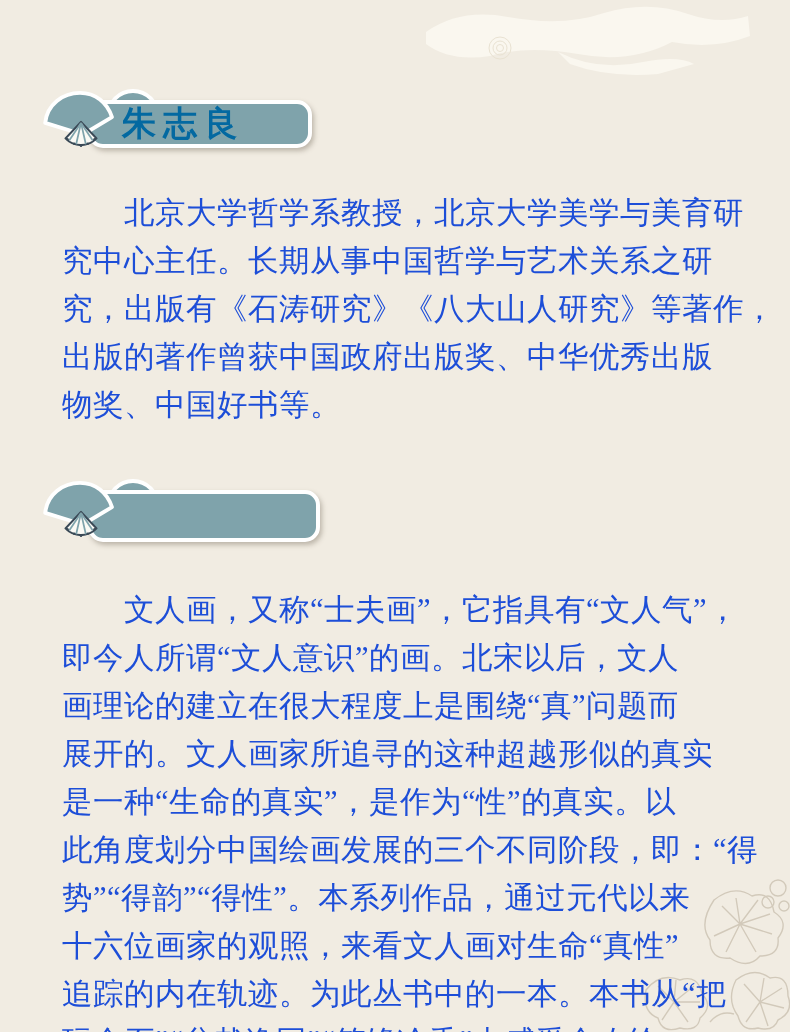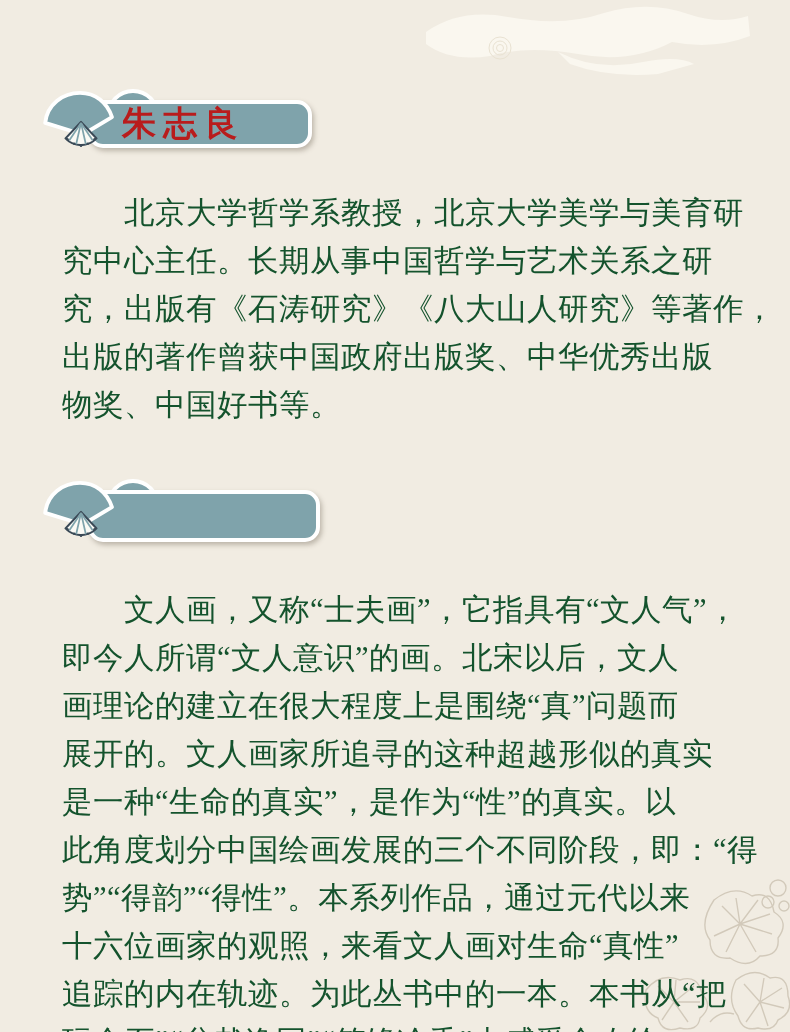--- a/index.html
+++ b/index.html
@@ -23,33 +23,33 @@
     background:#7fa3ab;
     border:4px solid #ffffff;
     border-radius:15px;
     box-shadow:2px 3px 5px rgba(110,100,85,.40);
     box-sizing:border-box;
   }
   #author-badge .badge-rect{top:20px;width:224px;height:48px;}
   #intro-badge  .badge-rect{top:20px;width:232px;height:52px;}
   .badge-label{
     position:absolute;
-    color:#b91c1c;font-weight:bold;
+    color:#0369a1;font-weight:bold;
     white-space:nowrap;
   }
   #author-badge .badge-label{left:82px;top:20px;line-height:48px;font-size:34px;letter-spacing:7px;}
   #intro-badge  .badge-label{left:84px;top:20px;line-height:52px;font-size:33px;letter-spacing:3px;}
   .fan-svg{position:absolute;left:2px;top:10px;}
 
   
   .para{
     position:absolute;left:62px;width:670px;
     font-size:30.5px;line-height:48px;
     letter-spacing:0.5px;
-    color:#14532d;
+    color:#1d4ed8;
     white-space:pre;
   }
   #para-author{top:189px;}
   #para-intro{top:586px;}
 </style>
 </head>
 <body>
 
 <div class="page">
 

